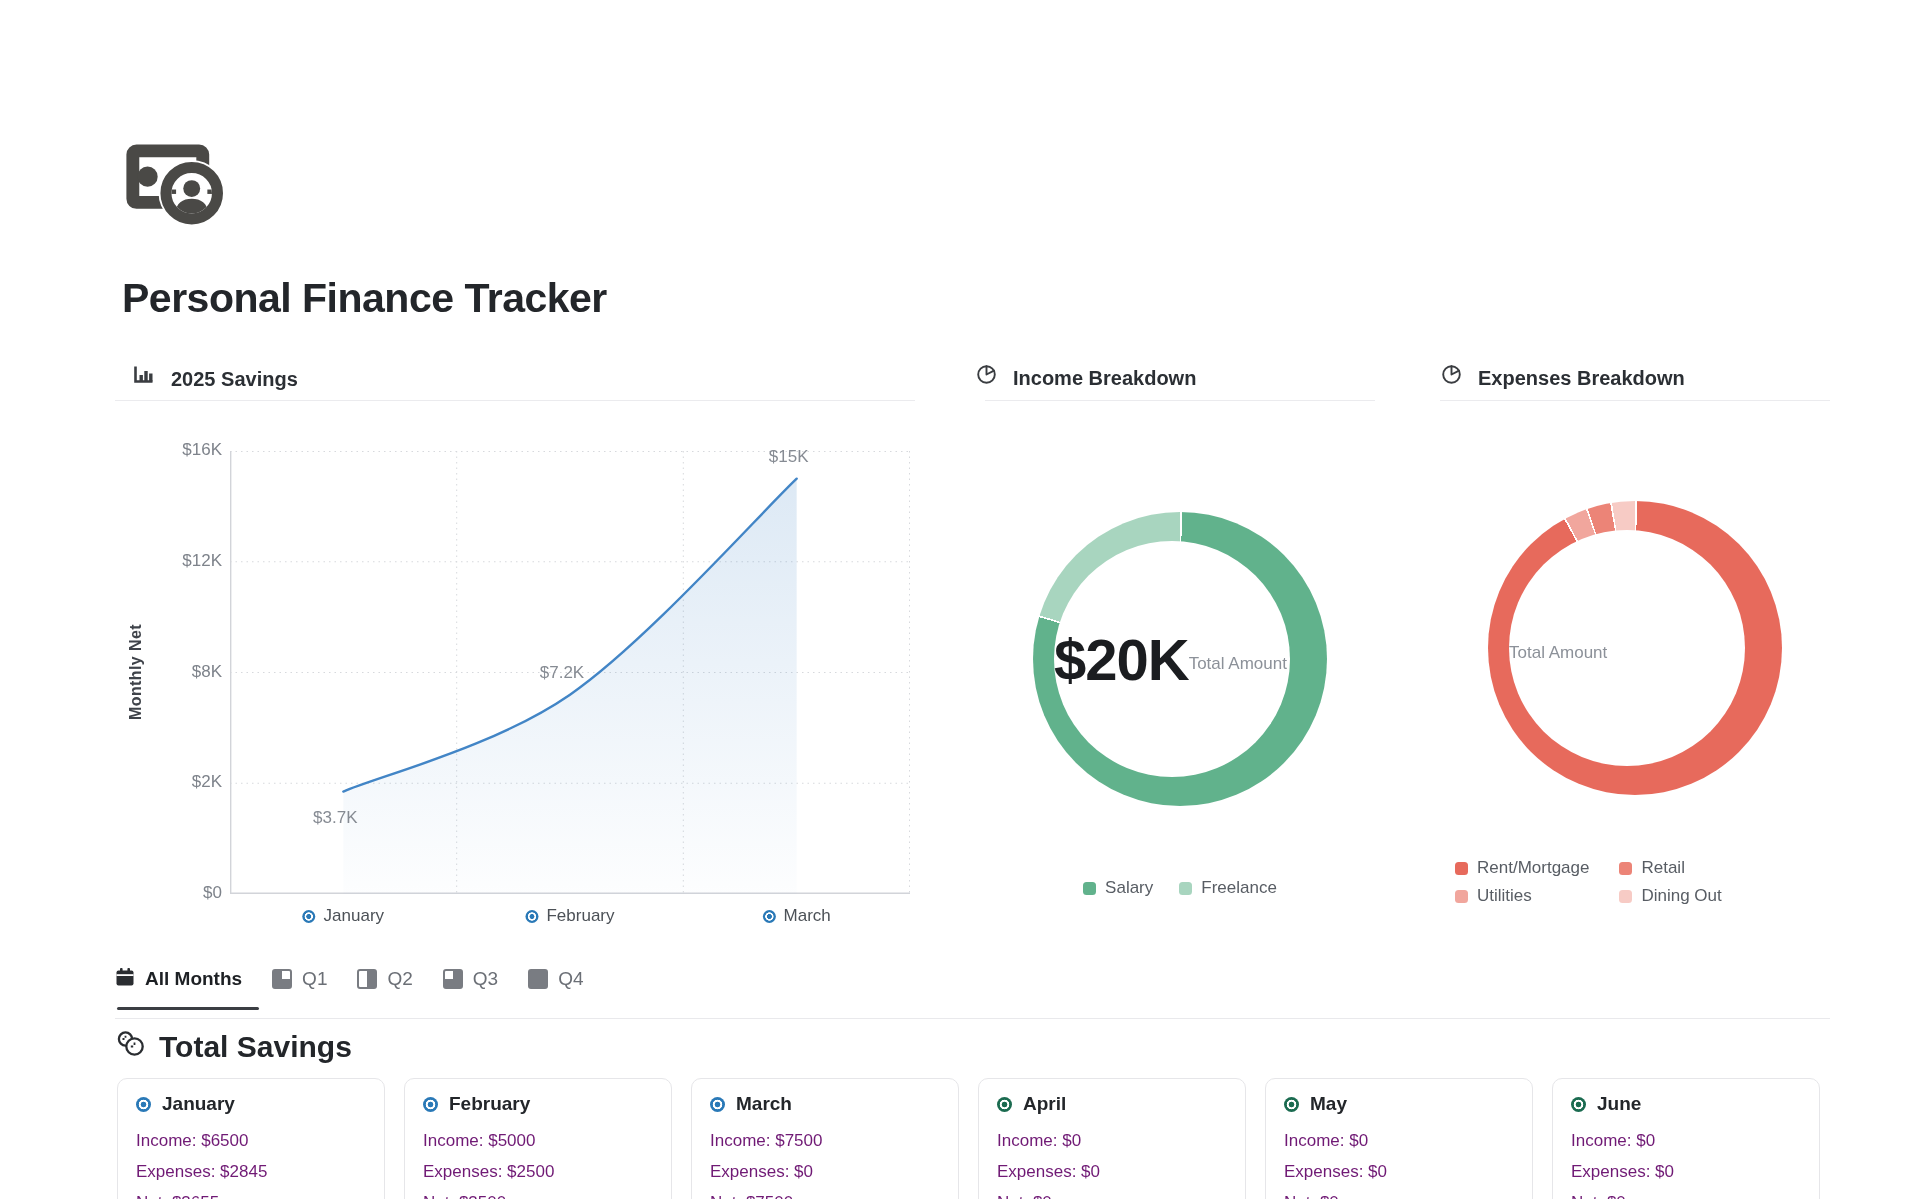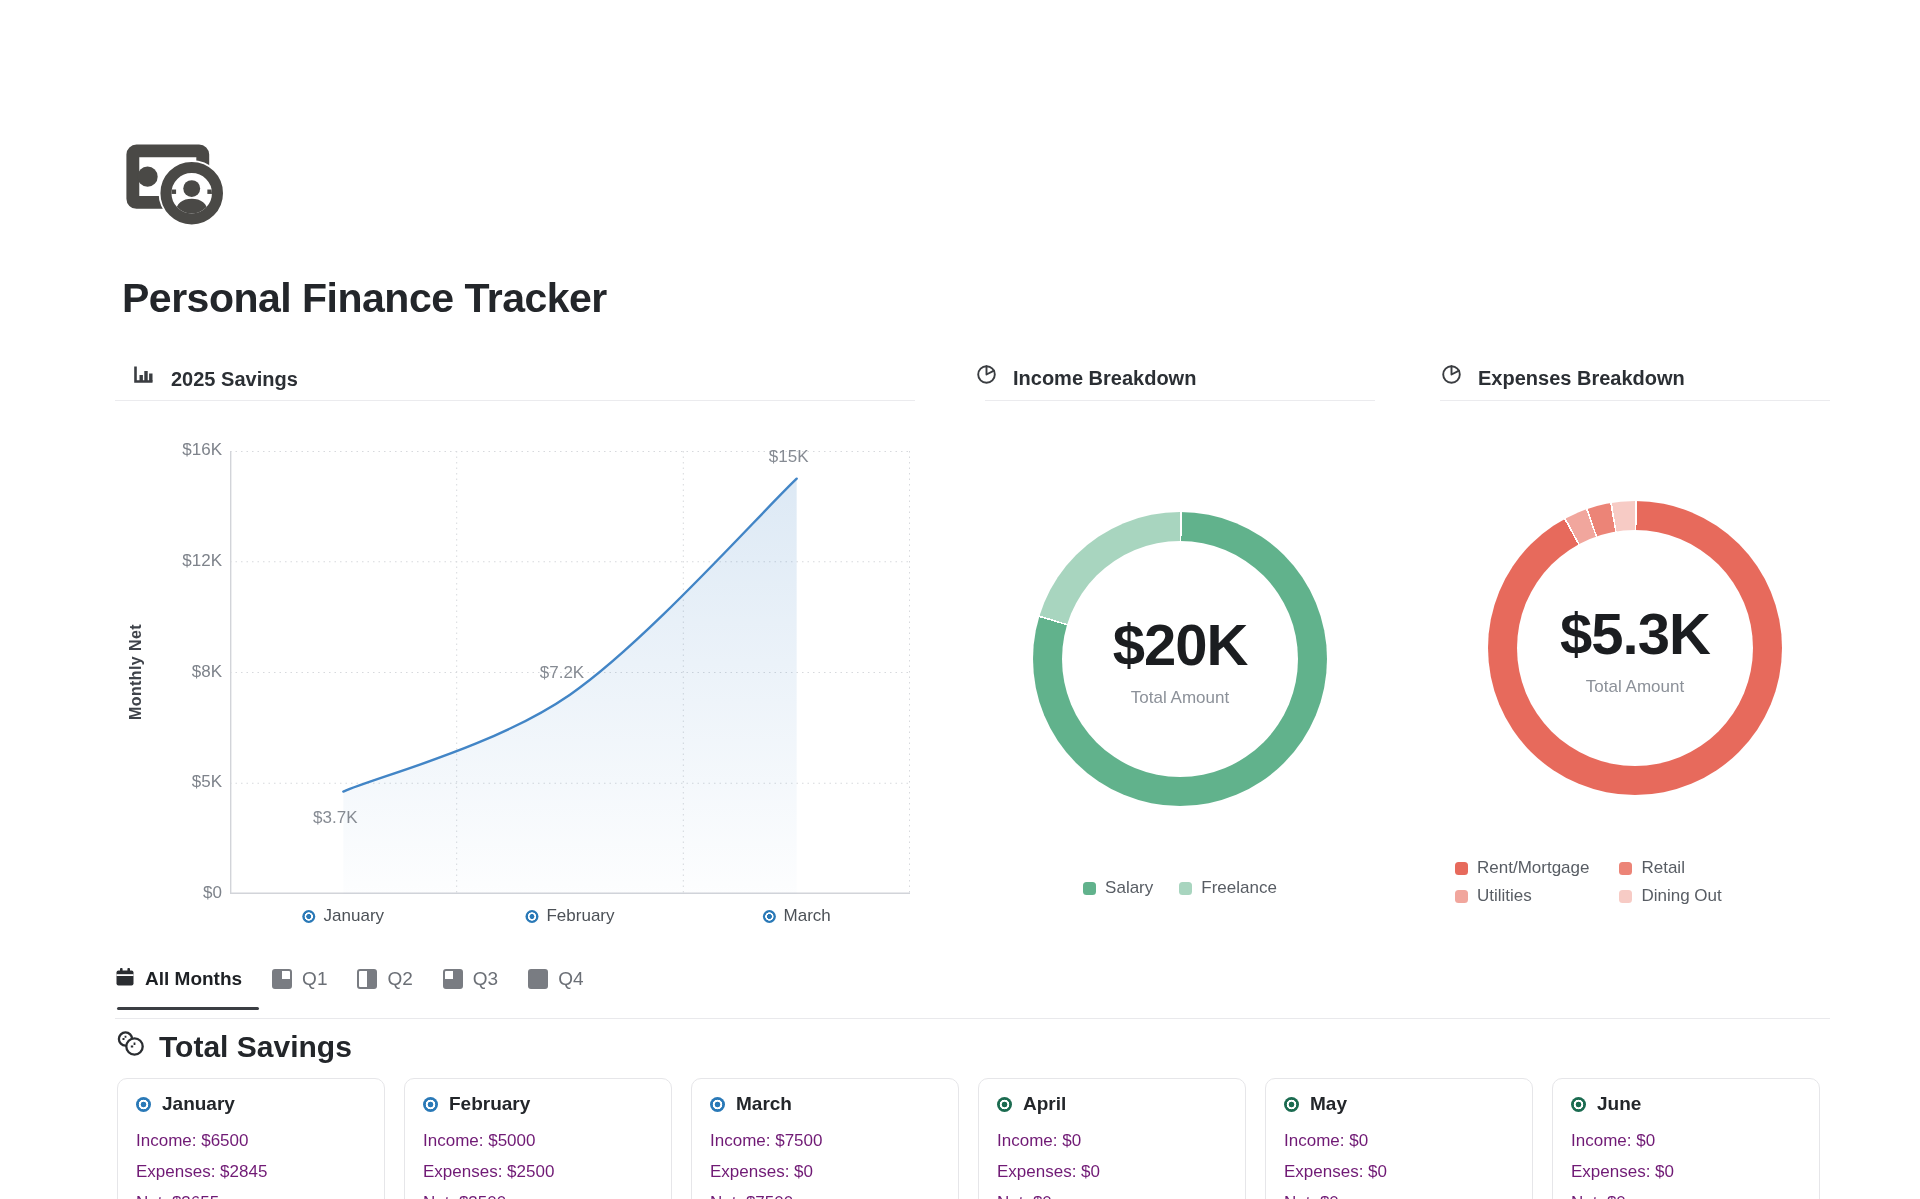--- a/index.html
+++ b/index.html
@@ -15,22 +15,22 @@
   .ytick{position:absolute;left:130px;width:92px;text-align:right;font-size:17px;color:#7e838b}
   .ptlabel{position:absolute;transform:translate(-50%,-100%);font-size:17px;color:#868b93;white-space:nowrap}
   .xitem{position:absolute;top:906px;transform:translateX(-50%);display:flex;align-items:center;gap:8px;
          font-size:17px;color:#4c5157;white-space:nowrap}
   .yname{left:87px;top:662px;width:100px;height:20px;text-align:center;transform:rotate(-90deg);
          font-size:16px;font-weight:700;color:#3f434a;letter-spacing:.4px}
   .dmark{width:13px;height:13px;border-radius:50%;flex:0 0 auto;
          background:radial-gradient(circle closest-side,var(--mc) 0 34%,#fff 42% 60%,var(--mc) 68% 100%)}
   
   .donut{position:absolute;width:294px;height:294px;border-radius:50%}
-  .hole{position:absolute;left:29px;top:29px;width:236px;height:236px;border-radius:50%;background:#fff;
-        display:flex;flex-direction:column;align-items:center;justify-content:center}
+  .hole{position:absolute;left:21px;top:29px;width:236px;height:236px;border-radius:50%;background:#fff;
+        display:flex;flex-direction:row;align-items:center;}
   .donut-value{font-size:58px;font-weight:600;letter-spacing:-1px;color:#1b1d20}
   .donut-sub{margin-top:10px;font-size:17px;color:#8c9199}
   .legend-row{position:absolute;display:flex;justify-content:center;gap:26px}
   .legend-grid{position:absolute;display:grid;grid-auto-flow:column;grid-template-rows:repeat(2,auto);
                grid-template-columns:auto auto;column-gap:30px;row-gap:8px}
   .legend-item{display:flex;align-items:center;gap:9px;font-size:17px;color:#585d64;white-space:nowrap;cursor:pointer}
   .swatch{width:13px;height:13px;border-radius:3.5px;flex:0 0 auto}
   
   .tabs{left:115px;top:962px;display:flex;gap:30px;height:34px}
   .tab{display:flex;align-items:center;gap:10px;font-size:19px;color:#6b6f76;cursor:pointer}
@@ -113,21 +113,21 @@
       <line x1="0.7" y1="0" x2="0.7" y2="443"></line>
       <line x1="0" y1="442.3" x2="680" y2="442.3"></line>
       <line x1="226.7" y1="443" x2="226.7" y2="449"></line>
       <line x1="453.3" y1="443" x2="453.3" y2="449"></line>
       <line x1="679.3" y1="443" x2="679.3" y2="449"></line>
     </g>
     <path id="area-path" d="M113.33333333333333,340.55625000000003C151.11111111111111,324.40520833333335,264.44444444444446,295.7947916666667,340,243.65C415.55555555555554,191.50520833333334,528.8888888888889,63.68125,566.6666666666666,27.6875L566.6666666666666,443L113.33333333333333,443Z" fill="url(#areaGrad)"></path>
     <path id="line-path" d="M113.33333333333333,340.55625000000003C151.11111111111111,324.40520833333335,264.44444444444446,295.7947916666667,340,243.65C415.55555555555554,191.50520833333334,528.8888888888889,63.68125,566.6666666666666,27.6875" fill="none" stroke-width="2.4" stroke-linecap="round" stroke="#4285c6"></path>
   </svg>
 <div class="ytick" style="top: 883px;">$0</div>
-    <div class="ytick" style="top: 772.25px;">$5K</div>
+    <div class="ytick" style="top: 772.25px;">$2K</div>
     <div class="ytick" style="top: 661.5px;">$8K</div>
     <div class="ytick" style="top: 550.75px;">$12K</div>
     <div class="ytick" style="top: 440px;">$16K</div>
     <div class="xitem" style="left: 343.333px;">
       <span class="dmark" style="--mc: #2a79b7;"></span>
       <span>January</span>
     </div>
     <div class="xitem" style="left: 570px;">
       <span class="dmark" style="--mc: #2a79b7;"></span>
       <span>February</span>
@@ -173,21 +173,20 @@
     <svg width="21" height="21" viewBox="0 0 21 21" fill="none" stroke="#3a3d41" stroke-width="1.9" stroke-linecap="round">
       <circle cx="10.5" cy="10.5" r="8.3"></circle>
       <path d="M10.5 10.5 V2.2 M10.5 10.5 L18 6.6"></path>
     </svg>
   </span>
   <span>Expenses Breakdown</span>
 </div>
 <div class="abs sec-rule" style="left:1440px;top:400px;width:390px"></div>
 <div class="donut" style="left: 1488px; top: 501px; background: conic-gradient(rgb(255, 255, 255) 0deg, rgb(255, 255, 255) 0.7deg, rgb(231, 106, 92) 0.7deg, rgb(231, 106, 92) 331.2deg, rgb(255, 255, 255) 331.2deg, rgb(255, 255, 255) 331.9deg, rgb(241, 166, 157) 331.9deg, rgb(241, 166, 157) 340.56deg, rgb(255, 255, 255) 340.56deg, rgb(255, 255, 255) 341.26deg, rgb(236, 132, 119) 341.26deg, rgb(236, 132, 119) 350.28deg, rgb(255, 255, 255) 350.28deg, rgb(255, 255, 255) 350.98deg, rgb(247, 203, 197) 350.98deg, rgb(247, 203, 197) 360deg);">
   <div class="hole">
-    <div class="donut-value">$5.3K</div>
     <div class="donut-sub">Total Amount</div>
   </div>
 </div>
 <div class="legend-grid" style="left:1455px;top:858px" id="expenses-legend">
     <div class="legend-item">
       <span class="swatch" style="background: rgb(231, 106, 92);"></span>
       <span>Rent/Mortgage</span>
     </div>
     <div class="legend-item">
       <span class="swatch" style="background: rgb(241, 166, 157);"></span>

